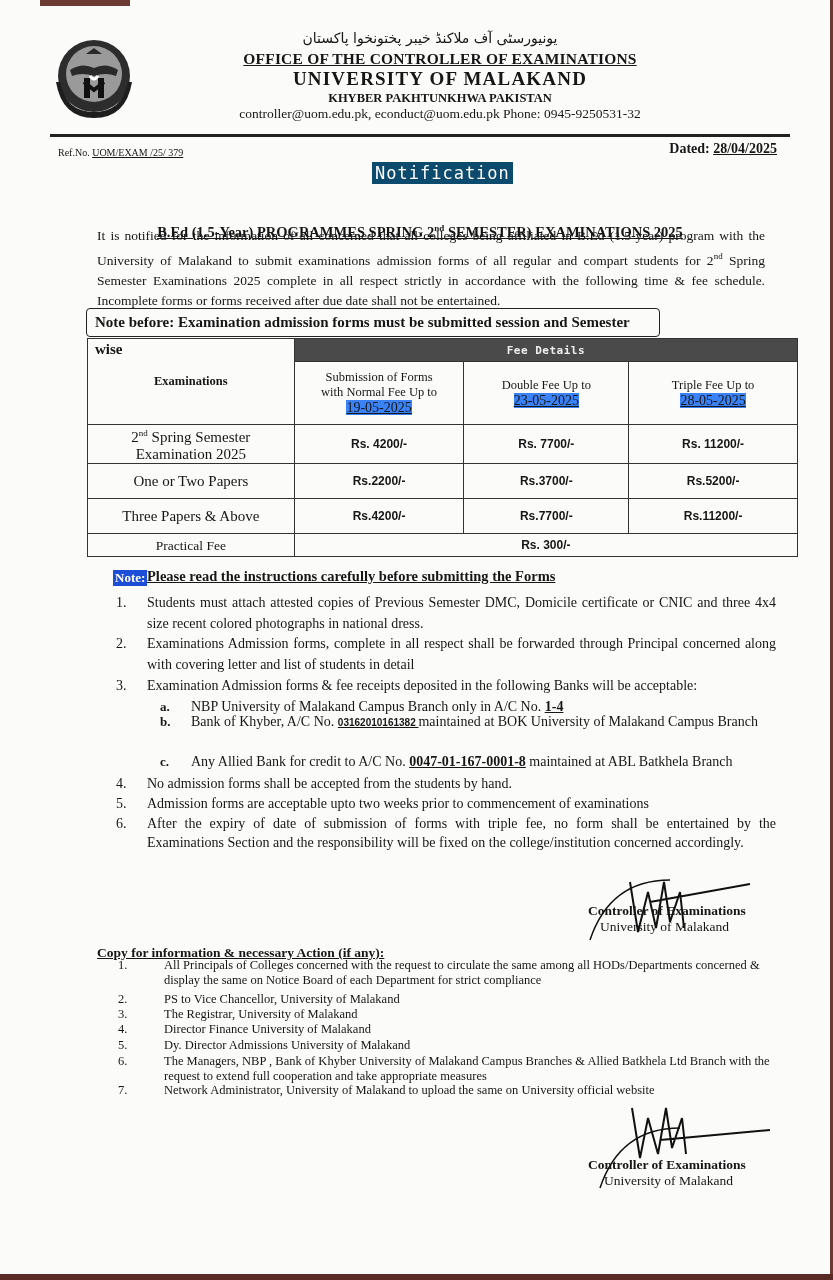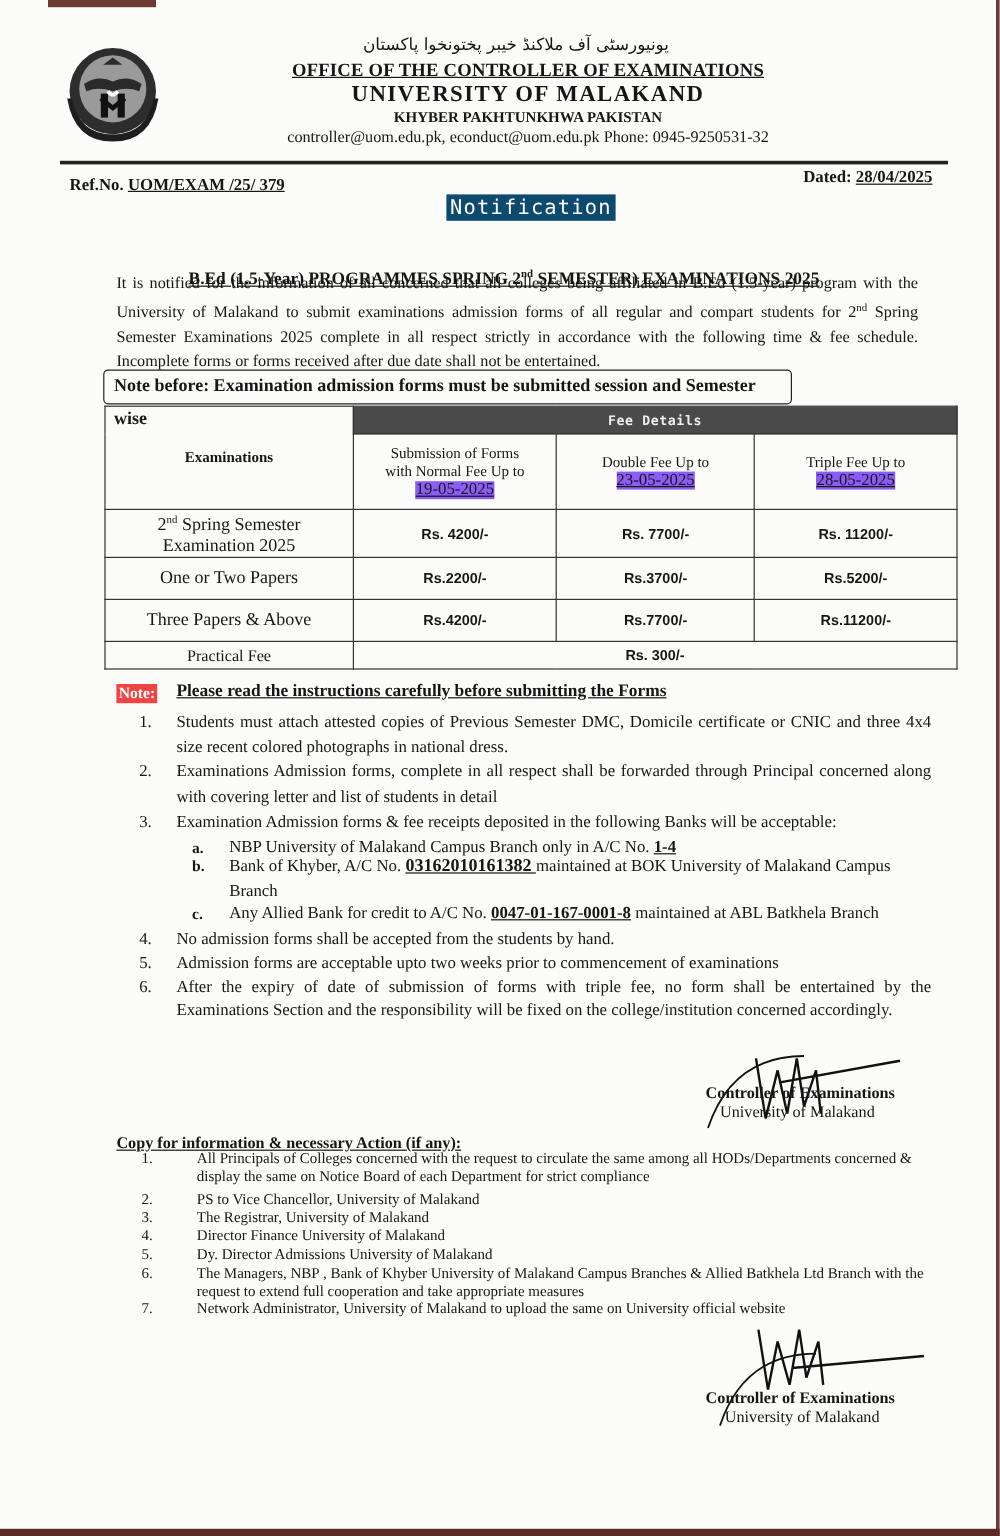--- a/index.html
+++ b/index.html
@@ -13,57 +13,57 @@
   .right-strip { position: absolute; right: 0; top: 0; width: 3px; height: 1280px; background: #6b3a32; }
 
   .logo { position: absolute; left: 48px; top: 32px; width: 92px; height: 92px; }
   .urdu { position: absolute; left: 300px; top: 30px; width: 260px; text-align: center; font-family: "DejaVu Sans", sans-serif; font-size: 14px; direction: rtl; }
   .office { position: absolute; left: 200px; top: 50px; width: 480px; text-align: center; font-size: 15.5px; font-weight: bold; text-decoration: underline; letter-spacing: 0.2px; }
   .univ { position: absolute; left: 200px; top: 68px; width: 480px; text-align: center; font-size: 19px; font-weight: bold; letter-spacing: 1.2px; }
   .kpk { position: absolute; left: 200px; top: 91px; width: 480px; text-align: center; font-size: 12.5px; font-weight: bold; }
   .contact { position: absolute; left: 190px; top: 106px; width: 500px; text-align: center; font-size: 13.5px; }
   .rule { position: absolute; left: 50px; top: 134px; width: 740px; height: 3px; background: #222; }
 
-  .ref { position: absolute; left: 58px; top: 147px; font-size: 14px; font-weight: bold; }
+  .ref { position: absolute; left: 58px; top: 147px; font-size: 10px; font-weight: normal; }
   .ref .u { text-decoration: underline; }
   .dated { position: absolute; right: 56px; top: 141px; font-size: 14px; font-weight: bold; }
   .dated .u { text-decoration: underline; }
   .notif { position: absolute; left: 372px; top: 162px; background: #0c4a6e; color: #fff; font-family: "DejaVu Sans Mono", monospace; font-size: 17px; padding: 1px 3px; letter-spacing: 1px; }
   .subject { position: absolute; left: 60px; top: 192px; width: 720px; text-align: center; font-size: 14.5px; font-weight: bold; text-decoration: underline; margin-top: 31px; }
   .subject sup { font-size: 9px; }
   .intro { position: absolute; left: 97px; top: 226px; width: 668px; font-size: 13.5px; line-height: 20px; text-align: justify; font-weight: 500; }
   .intro sup { font-size: 9px; }
 
   .note-box { position: absolute; left: 86px; top: 308px; width: 574px; height: 29px; border: 1.5px solid #222; border-radius: 4px; box-sizing: border-box; font-size: 15px; font-weight: bold; padding-left: 8px; line-height: 27px; }
 
   table.fee { position: absolute; left: 87px; top: 338px; width: 711px; border-collapse: collapse; font-size: 13px; }
   table.fee td, table.fee th { border: 1.5px solid #333; text-align: center; vertical-align: middle; padding: 0 20px; }
   .fee-details-head { background: #4a4a4a; color: #eee; font-family: "DejaVu Sans Mono", monospace; font-size: 11px; height: 22px; font-weight: bold; letter-spacing: 0.5px; }
   .col-head { font-size: 12.5px; line-height: 15px; height: 62px; font-weight: normal; }
   .exam-head { font-weight: bold; font-size: 12.5px; }
-  .date-hl { background: #8b5cf6; text-decoration: underline; font-size: 14px; }
+  .date-hl { background: #3b82f6; text-decoration: underline; font-size: 14px; }
   .exam-name { font-size: 15px; line-height: 17px; }
   .exam-name sup { font-size: 9px; }
   .amount { font-family: "Liberation Sans", sans-serif; font-weight: bold; font-size: 12px; }
   tr.r1 td { height: 38px; margin-top: 20px; }
   tr.r2 td { height: 34px; }
   tr.r3 td { height: 34px; }
   tr.r4 td { height: 22px; }
 
-  .note-label { position: absolute; left: 97px; top: 570px; background: #ef4444; color: #fff; font-size: 13px; font-weight: bold; padding: 0 2px; line-height: 16px; }
+  .note-label { position: absolute; left: 113px; top: 570px; background: #1d4ed8; color: #fff; font-size: 13px; font-weight: bold; padding: 0 2px; line-height: 16px; }
   .note-title { position: absolute; left: 147px; top: 568px; font-size: 14.5px; font-weight: bold; text-decoration: underline; }
 
   .instr { position: absolute; left: 116px; width: 660px; font-size: 14px; line-height: 20.5px; }
   .instr .num { position: absolute; left: 0; width: 26px; }
   .instr .txt { margin-left: 31px; display: block; text-align: justify; }
   .sub { position: absolute; left: 160px; width: 616px; font-size: 14px; line-height: 20.5px; }
   .sub .num { position: absolute; left: 0; width: 28px; font-weight: bold; font-size: 13px; }
   .sub .txt { margin-left: 31px; display: block; }
   .acct { font-weight: bold; text-decoration: underline; }
-  .acct-sans { font-family: Liberation Serif, serif; font-weight: bold; text-decoration: underline; font-size: 15px; }
+  .acct-sans { font-family: Liberation Sans, sans-serif; font-weight: bold; text-decoration: underline; font-size: 10px; }
 
   .sig1 { position: absolute; left: 560px; top: 862px; width: 240px; height: 80px; }
   .sig1-t1 { position: absolute; left: 588px; top: 903px; font-size: 13.5px; font-weight: bold; }
   .sig1-t2 { position: absolute; left: 600px; top: 919px; font-size: 13.5px; }
 
   .copy-title { position: absolute; left: 97px; top: 945px; font-size: 13.5px; font-weight: bold; text-decoration: underline; }
   .copy { position: absolute; left: 118px; width: 660px; font-size: 12.5px; line-height: 14.5px; }
   .copy .num { position: absolute; left: 0; width: 26px; }
   .copy .txt { margin-left: 46px; display: block; }
 

